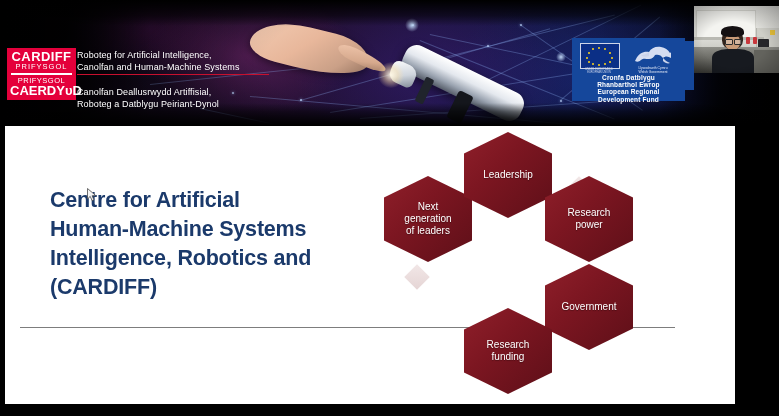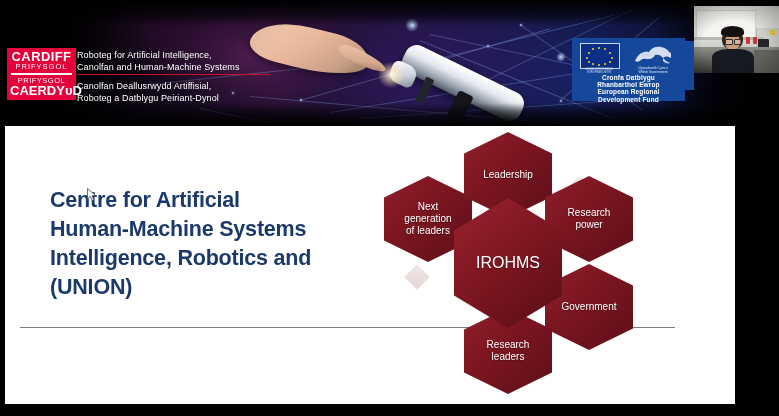--- a/index.html
+++ b/index.html
@@ -52,21 +52,21 @@
   .cl-div{height:2px;background:#fff;margin:2px 1px;}
   #hdrLogo{position:absolute;left:7px;top:48px;width:63px;}
   #hdrLogo .cl-top{font-size:13px;}
   #hdrLogo .cl-sub{font-size:7.5px;}
   #hdrLogo .cl-top2{font-size:7.5px;letter-spacing:.5px;}
   #hdrLogo .cl-bot{font-size:13px;font-weight:bold;}
 
   
   #hdrText{position:absolute;left:77px;top:50px;width:210px;color:#fff;}
   #hdrText .en{font-size:9px;line-height:11.5px;letter-spacing:.1px;border-bottom:1.5px solid #c8102e;padding-bottom:1px;display:block;width:192px;}
-  #hdrText .cy{font-size:9px;line-height:11.5px;letter-spacing:.1px;display:block;margin-top:6px;}
+  #hdrText .cy{font-size:9px;line-height:11.5px;letter-spacing:.1px;display:block;margin-top:12px;}
 
   
   #euLogo{position:absolute;left:572px;top:38px;width:113px;height:63px;background:#15479b;}
   #euFlagBox{position:absolute;left:8px;top:5px;width:38px;height:24px;background:#0b2f86;border:1px solid #cfd6e8;}
   .euStar{position:absolute;width:2px;height:2px;background:#ffd617;border-radius:50%;}
   #euCaption{position:absolute;left:4px;top:30px;width:46px;font-size:2.6px;color:#cdd6ec;text-align:center;line-height:3.4px;}
   #wgMark{position:absolute;left:58px;top:4px;width:46px;height:24px;}
   #wgCaption{position:absolute;left:56px;top:28px;width:50px;font-size:3.4px;color:#e3e9f6;text-align:center;line-height:4.4px;}
   #euFundText{position:absolute;left:0;top:36px;width:113px;text-align:center;color:#fff;font-size:6.5px;font-weight:bold;line-height:7.2px;letter-spacing:.15px;}
 
@@ -229,21 +229,21 @@
     <div class="wcBody"></div>
     <div class="wcShadow"></div>
   </div>
 
   <div id="slide">
 
     <div id="slideTitle">
       <div>Centre for Artificial</div>
       <div>Human-Machine Systems</div>
       <div>Intelligence, Robotics and</div>
-      <div>(UNION)</div>
+      <div>(CARDIFF)</div>
     </div>
 
     <div id="divider"></div>
 
     <div id="hexWrap">
 
       <div class="shim" style="left:110px;top:40px;width:18px;height:18px;transform:rotate(45deg);"></div>
       <div class="shim" style="left:28px;top:128px;width:18px;height:18px;transform:rotate(45deg);"></div>
       <div class="shim" style="left:112px;top:186px;width:18px;height:18px;transform:rotate(45deg);"></div>
       <div class="shim" style="left:190px;top:40px;width:18px;height:18px;transform:rotate(45deg);"></div>
@@ -268,27 +268,24 @@
       </div>
 
 
       <div class="hex" style="left:165px;top:124px;width:88px;height:86px;">
         <div class="hexLbl">Government</div>
       </div>
 
       <div class="hex" style="left:84px;top:168px;width:88px;height:86px;">
         <div class="hexLbl">
           <span>Research</span><br>
-          <span>leaders</span>
+          <span>funding</span>
         </div>
       </div>
 
-      <div class="hex hexCenter" style="left:74px;top:58px;width:108px;height:130px;">
-        <div class="hexLbl">IROHMS</div>
-      </div>
     </div>
 
   </div>
 
   <div class="blackFill" style="left:0;top:126px;width:5px;height:290px;"></div>
   <div class="blackFill" style="left:735px;top:126px;width:44px;height:290px;"></div>
   <div class="blackFill" style="left:0;top:404px;width:779px;height:12px;"></div>
 
   <svg id="cursor" viewBox="0 0 10 14" style="left: 87px; top: 188px;">
     <path d="M0.5 0.5 L0.5 11 L3.2 8.4 L5.1 12.6 L6.9 11.8 L5.1 7.8 L8.8 7.6 Z" fill="#f5f5f5" stroke="#4a4a4a" stroke-width="0.8"></path>

